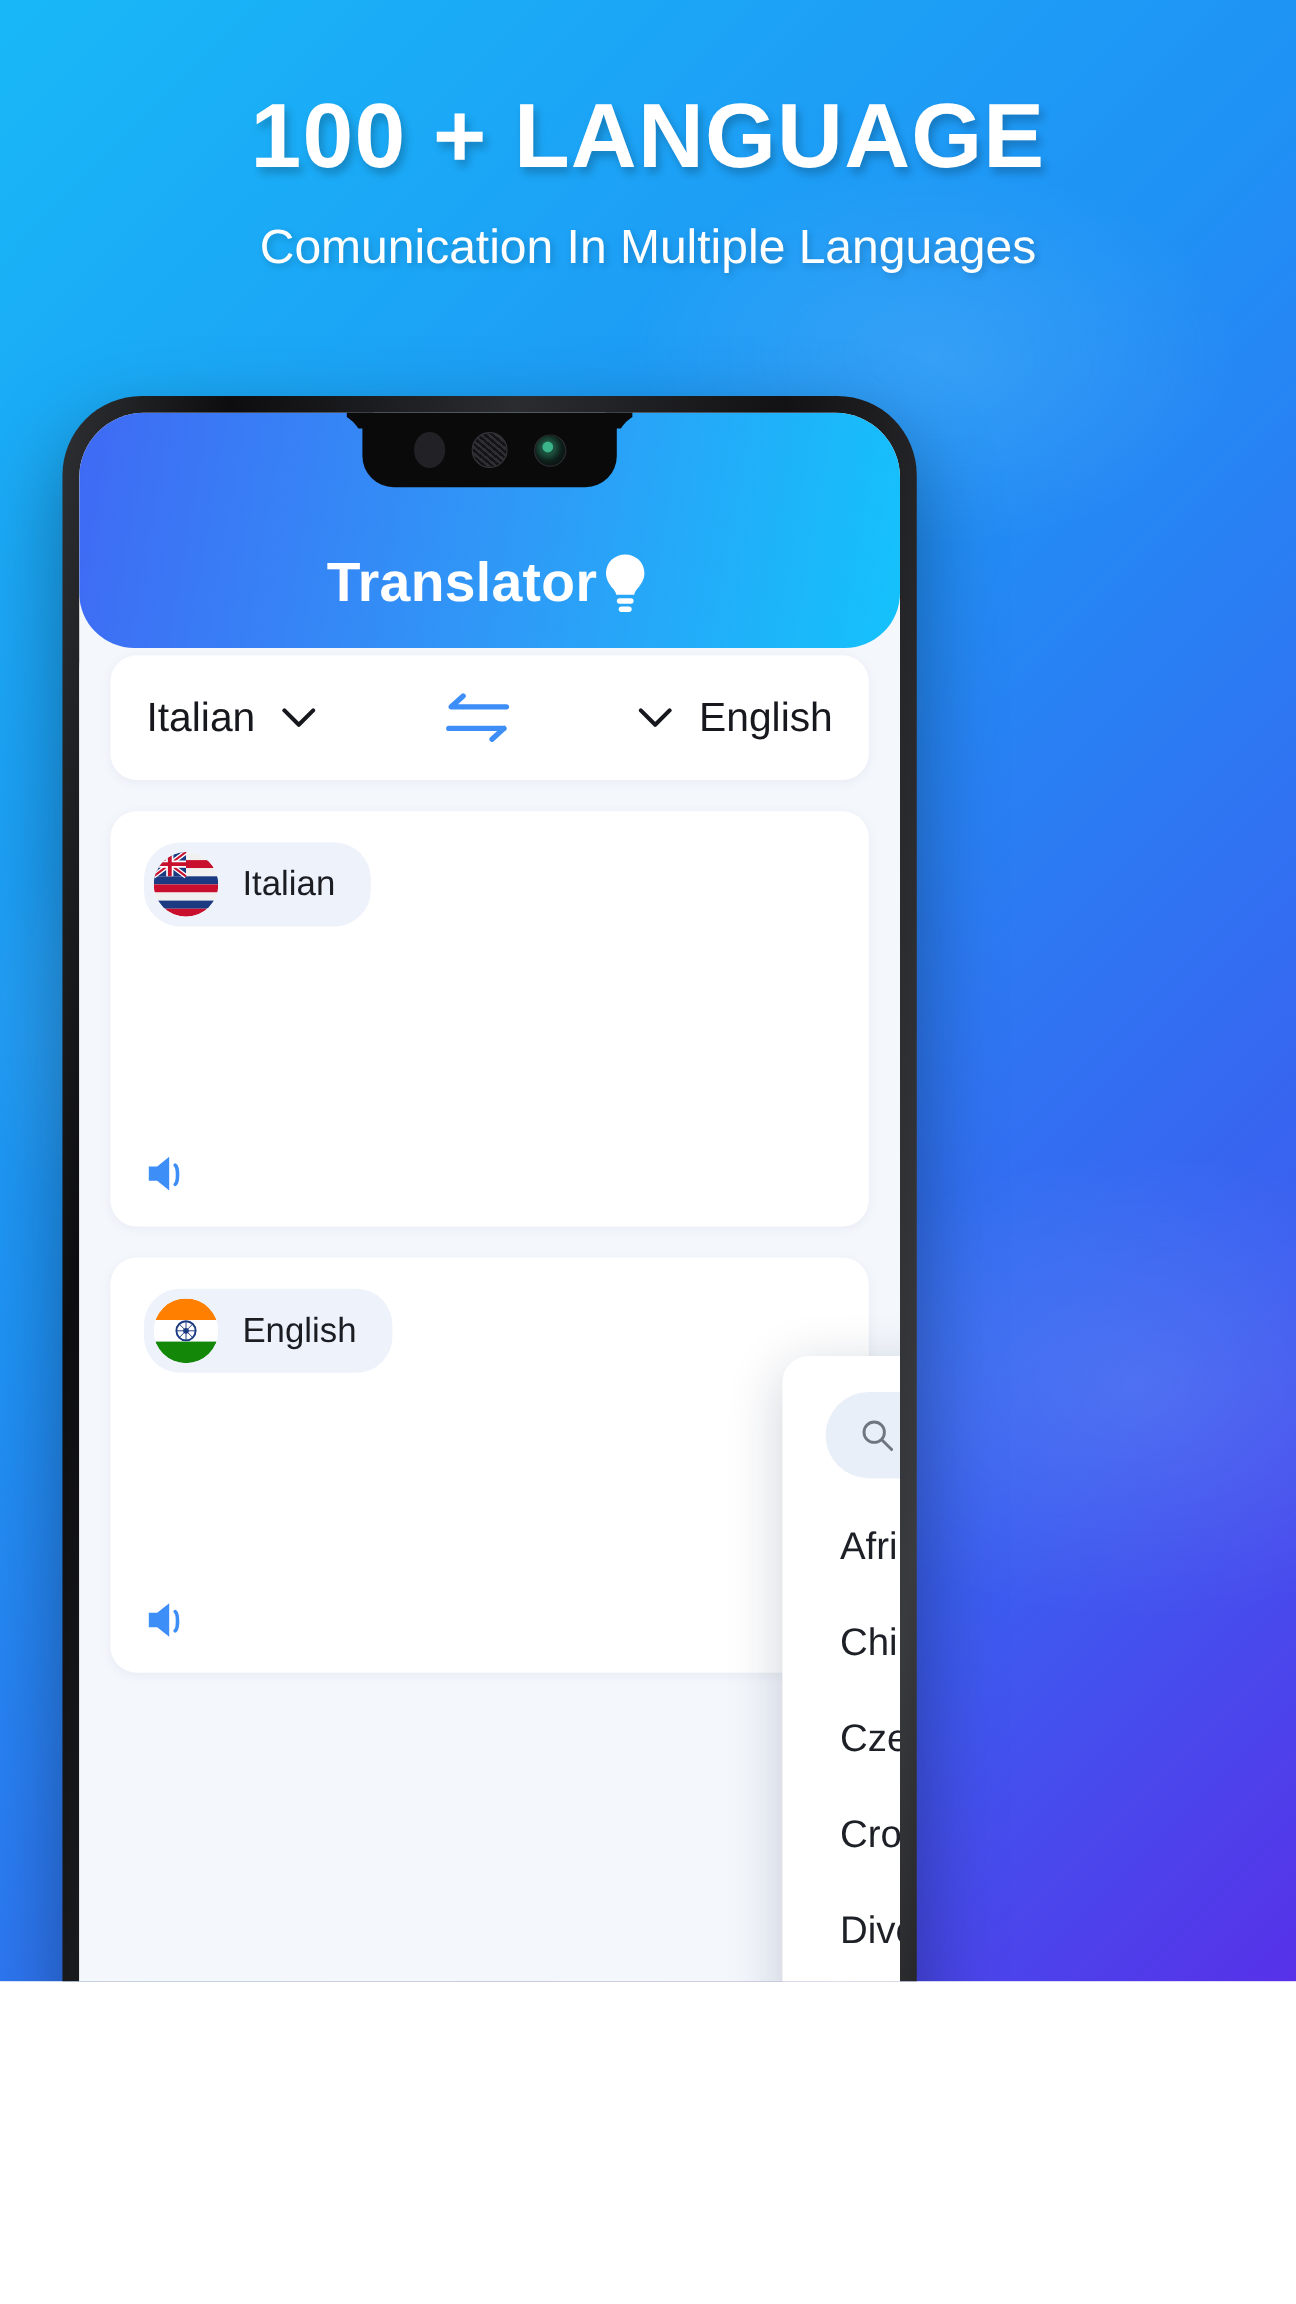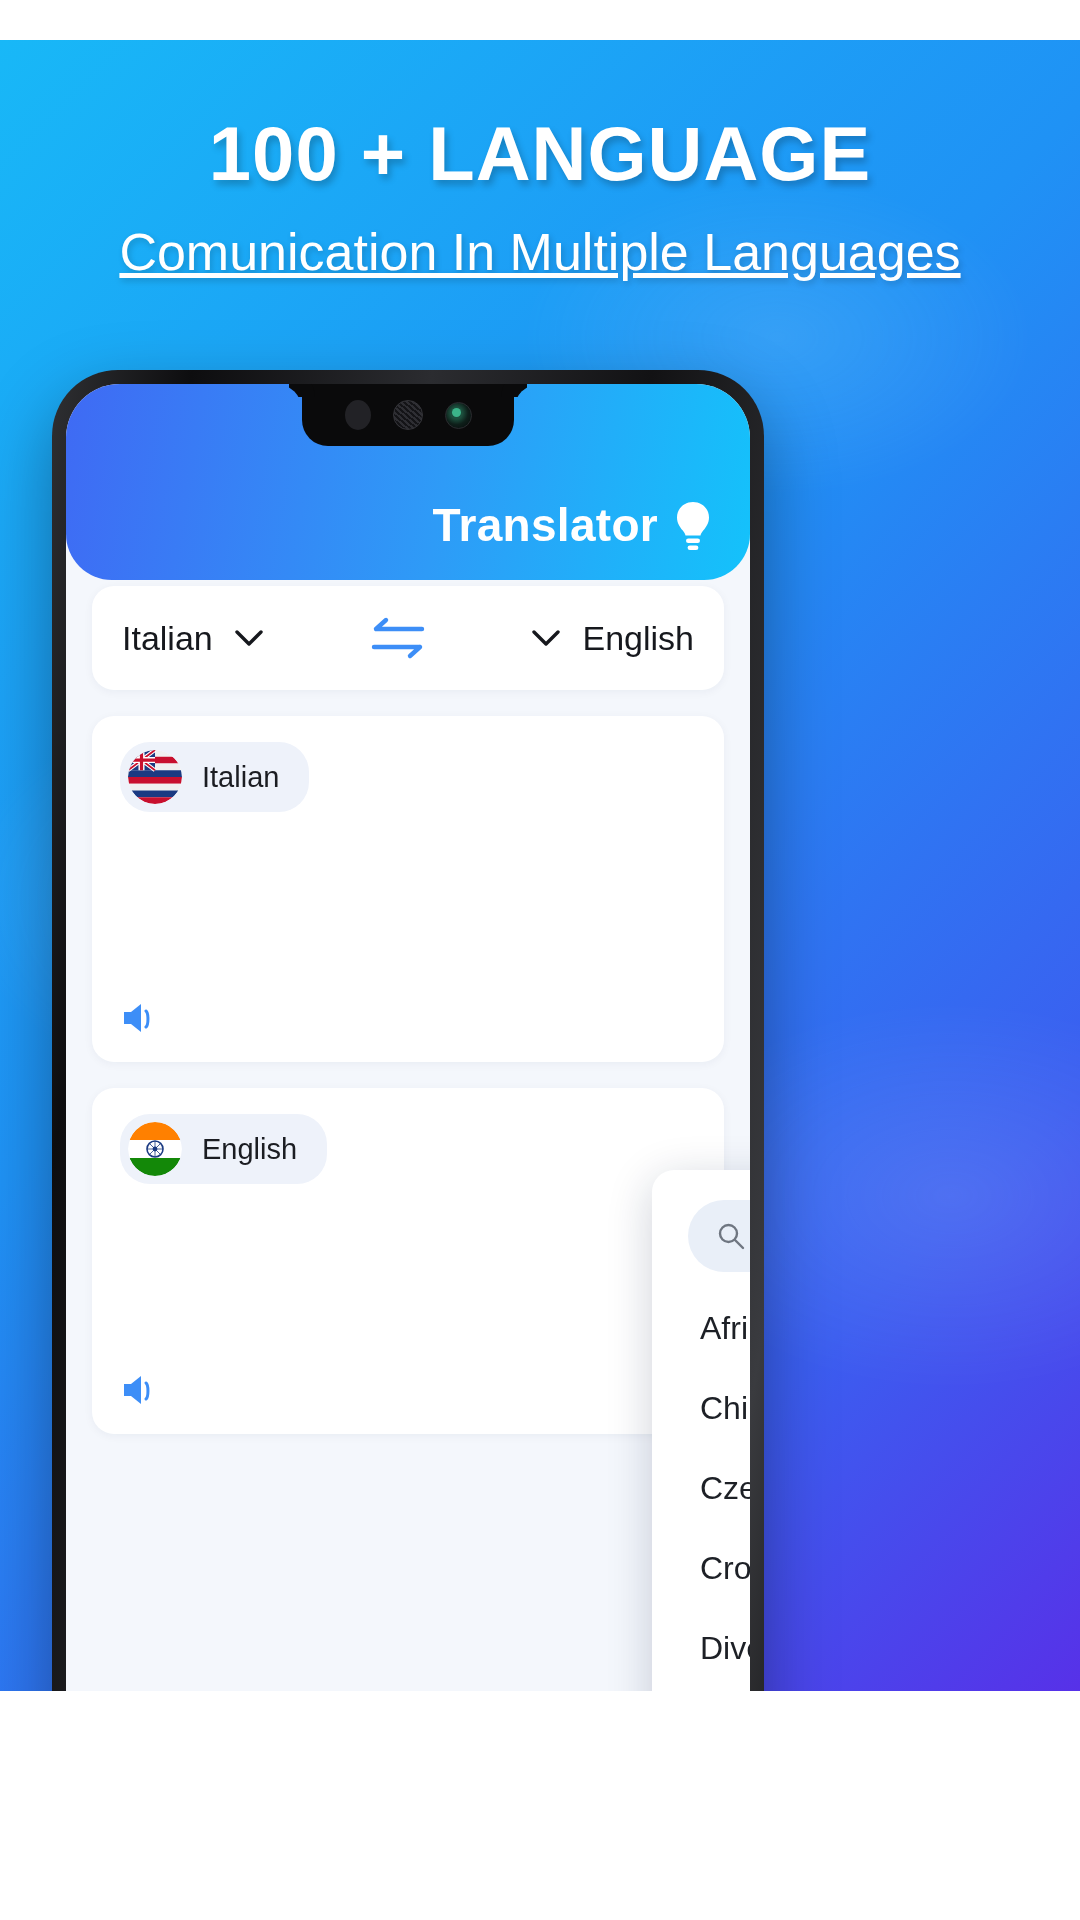--- a/index.html
+++ b/index.html
@@ -11,21 +11,20 @@
     font-family: "Liberation Sans", sans-serif;
   }
 
   
   #promo {
     position: relative;
     width: 1080px;
     height: 1651px;
     background: linear-gradient(135deg, #18b8f7 0%, #1f92f5 42%, #3b5ef0 78%, #5731e8 100%);
     overflow: hidden;
-    margin-top: 40px;
   }
   #promo-ghost {
     position: absolute;
     inset: 0;
     opacity: .10;
     background:
       radial-gradient(ellipse 420px 260px at 72% 18%, #ffffff 0%, transparent 62%),
       radial-gradient(ellipse 380px 300px at 18% 52%, #ffffff 0%, transparent 62%),
       radial-gradient(ellipse 500px 320px at 88% 70%, #ffffff 0%, transparent 62%);
     pointer-events: none;
@@ -43,26 +42,25 @@
   #promo-title {
     font-size: 76px;
     font-weight: bold;
     letter-spacing: 1px;
     color: #ffffff;
     text-shadow: 3px 5px 7px rgba(0,0,0,.22);
     line-height: 1.0;
   }
   #promo-sub {
     margin-top: 32px;
-    font-size: 52px;
+    font-size: 40px;
     font-weight: normal;
     color: #ffffff;
     text-shadow: 2px 3px 6px rgba(0,0,0,.18);
     line-height: 1.1;
-    text-decoration: underline;
   }
 
   
   #phone {
     position: absolute;
     left: 52px;
     top: 330px;
     width: 712px;
     height: 1640px;
     border-radius: 66px 66px 0 0;
@@ -127,24 +125,23 @@
   }
 
   
   #appbar {
     position: relative;
     height: 196px;
     background: linear-gradient(100deg, #3f6af4 0%, #2e9bf7 55%, #14c2fb 100%);
     border-radius: 0 0 46px 46px;
     display: flex;
     align-items: flex-end;
-    justify-content: flex-end;
+    justify-content: center;
     padding: 0 34px 28px 34px;
     z-index: 20;
-    gap: 12px;
   }
   #appbar-title {
     font-size: 46px;
     font-weight: bold;
     color: #ffffff;
     letter-spacing: .3px;
   }
   #bulb-icon { width: 46px; height: 52px; display: block; }
 
   

